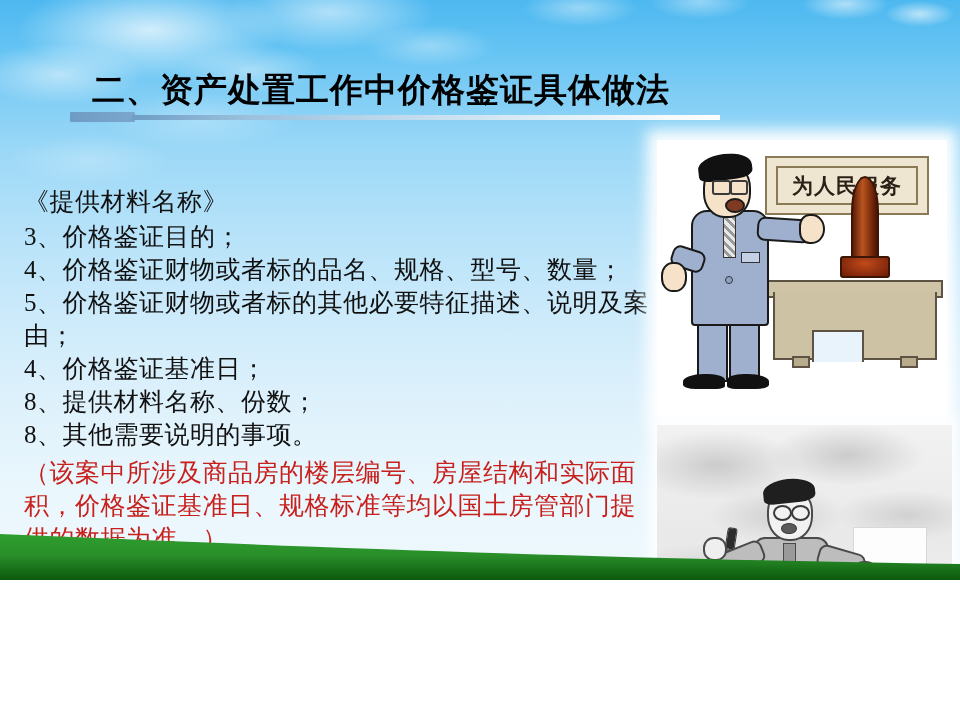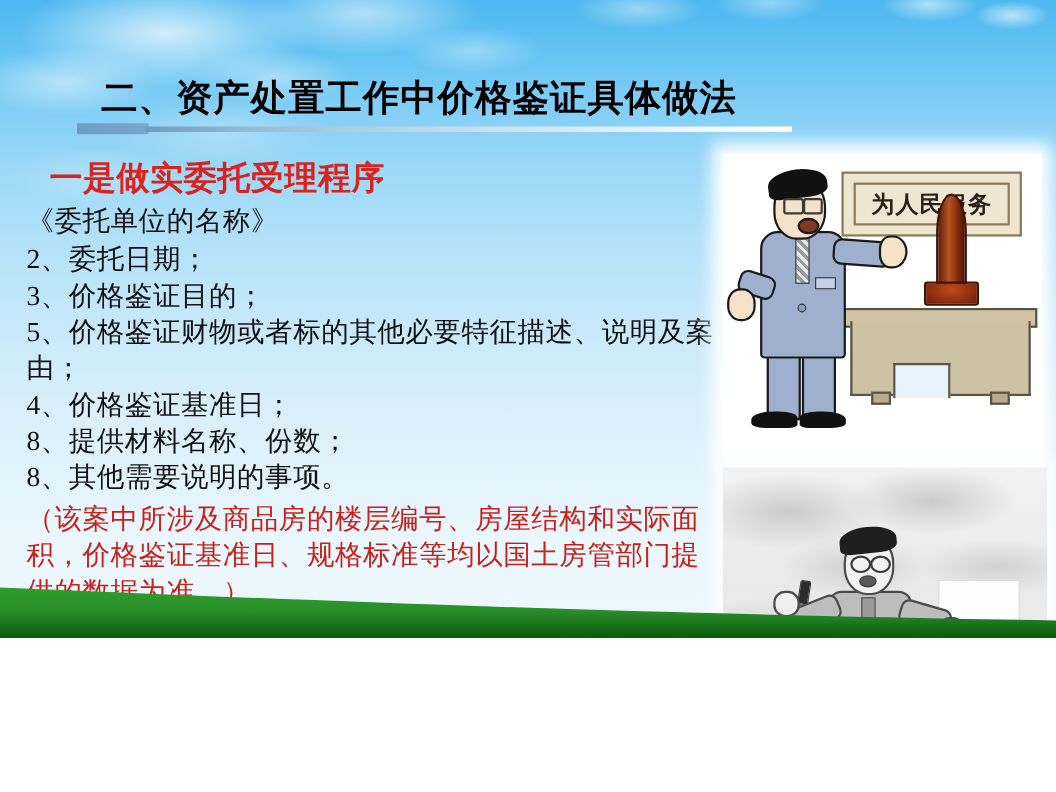--- a/index.html
+++ b/index.html
@@ -264,29 +264,28 @@
 
   <div class="sky-band" data-interactable="false"></div>
 
   <div class="title" data-interactable="false">二、资产处置工作中价格鉴证具体做法</div>
 
   <div class="divider-wrap" data-interactable="false">
     <div class="divider-thick" data-interactable="false"></div>
     <div class="divider-thin" data-interactable="false"></div>
   </div>
 
-  <div class="subtitle" data-interactable="false">一是做实委托受理程序</div>
 
   <div class="body-col" data-interactable="false">
 
-    <div class="doc-heading" data-interactable="false">《委托单位的名称》</div>
+    <div class="doc-heading" data-interactable="false">《提供材料名称》</div>
 
     <ul class="body-list" data-interactable="false">
-      <li data-interactable="false">2、委托日期；</li>
       <li data-interactable="false">3、价格鉴证目的；</li>
+      <li data-interactable="false">4、价格鉴证财物或者标的品名、规格、型号、数量；</li>
       <li data-interactable="false">5、价格鉴证财物或者标的其他必要特征描述、说明及案由；</li>
       <li data-interactable="false">4、价格鉴证基准日；</li>
       <li data-interactable="false">8、提供材料名称、份数；</li>
       <li data-interactable="false">8、其他需要说明的事项。</li>
     </ul>
 
     <div class="note" data-interactable="false">（该案中所涉及商品房的楼层编号、房屋结构和实际面积，价格鉴证基准日、规格标准等均以国土房管部门提供的数据为准。）</div>
   </div>
 
   <div class="pic1" data-interactable="false">

